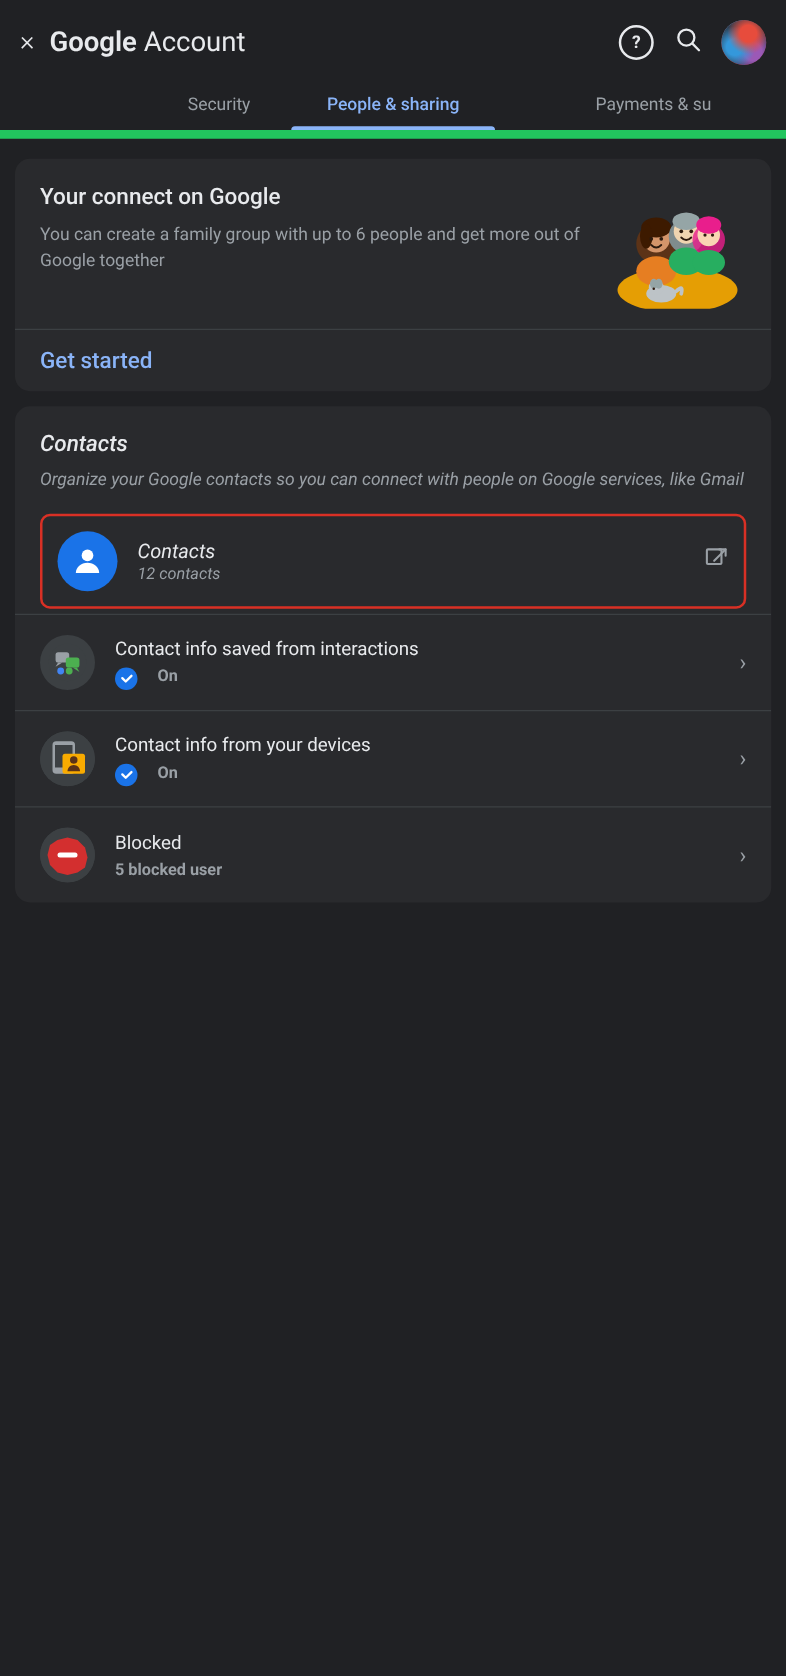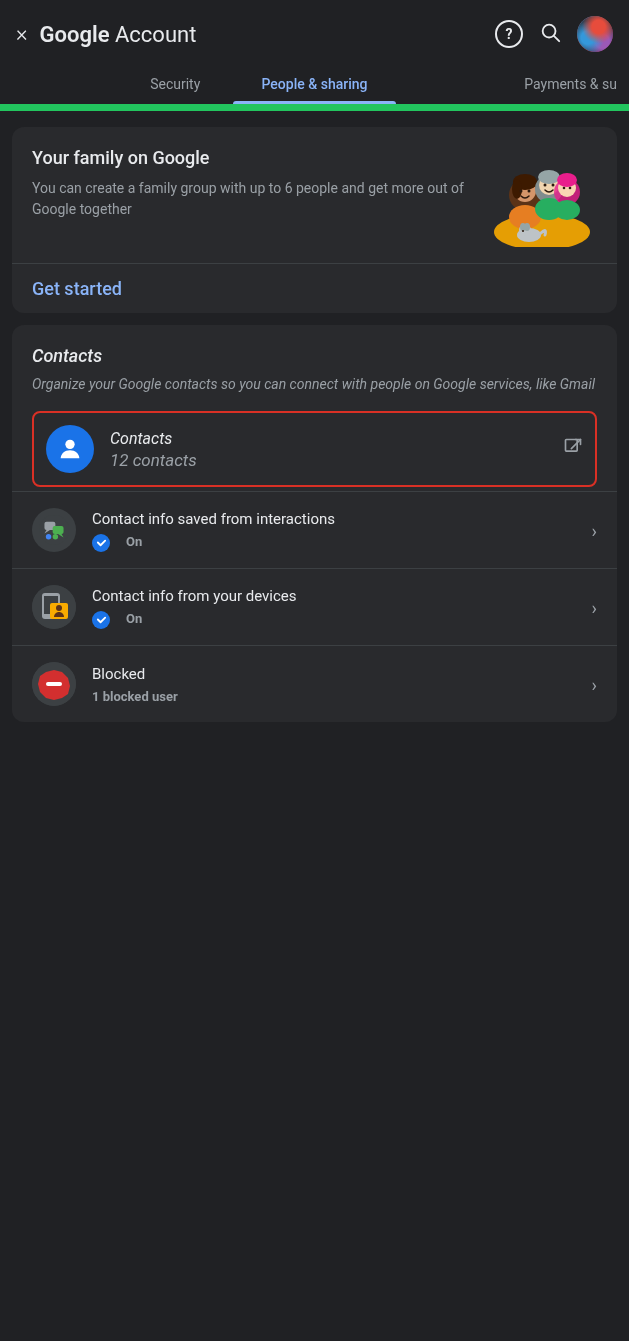--- a/index.html
+++ b/index.html
@@ -110,21 +110,21 @@
       right: 10%;
       height: 3px;
       background: #8ab4f8;
       border-radius: 3px 3px 0 0;
     }
     .tab.left-partial {
       text-align: right;
       padding-right: 12px;
     }
     .tab.right-partial {
-      text-align: right;
+      text-align: center;
       padding-left: 12px;
     }
 
     
     .content {
       padding: 16px 12px;
       display: flex;
       flex-direction: column;
       gap: 12px;
     }
@@ -224,21 +224,21 @@
     }
     .contact-item-text {
       flex: 1;
     }
     .contact-item-title {
       font-size: 16px;
       color: #e8eaed;
       font-weight: 400;
     }
     .contact-item-sub {
-      font-size: 17px;
+      font-size: 13px;
       color: #9aa0a6;
       margin-top: 2px;
     }
     .external-link-icon {
       color: #9aa0a6;
       font-size: 18px;
     }
 
     
     .list-item {
@@ -332,21 +332,21 @@
     <span>Payments &amp; su</span>
   </div>
 </div>
 
 <div class="content">
 
   <div class="card">
     <div class="family-card">
       <div class="family-card-top">
         <div class="family-text">
-          <div class="family-title">Your family on Google</div>
+          <div class="family-title">Your connect on Google</div>
           <div class="family-desc">You can create a family group with up to 6 people and get more out of Google together</div>
         </div>
 
         <div class="family-illustration">
           <svg width="110" height="100" viewBox="0 0 110 100" xmlns="http://www.w3.org/2000/svg">
 
             <ellipse cx="55" cy="85" rx="48" ry="18" fill="#f9ab00" opacity="0.9"></ellipse>
 
             <circle cx="38" cy="48" r="16" fill="#5c3317"></circle>
             <ellipse cx="38" cy="70" rx="16" ry="12" fill="#e67e22"></ellipse>
@@ -483,21 +483,21 @@
           <circle cx="22" cy="22" r="22" fill="#3c4043"></circle>
 
           <polygon points="22,8 30,10 36,16 38,24 36,32 30,36 22,38 14,36 8,30 6,22 8,14 14,10" fill="#d32f2f"></polygon>
 
           <rect x="14" y="20" width="16" height="4" rx="2" fill="white"></rect>
         </svg>
       </div>
       <div class="list-item-text">
         <div class="list-item-title">Blocked</div>
         <div class="list-item-sub">
-          <span class="status-text">1 blocked user</span>
+          <span class="status-text">5 blocked user</span>
         </div>
       </div>
       <span class="chevron">›</span>
     </div>
 
   </div>
 
 </div>
 
 </body></html>

